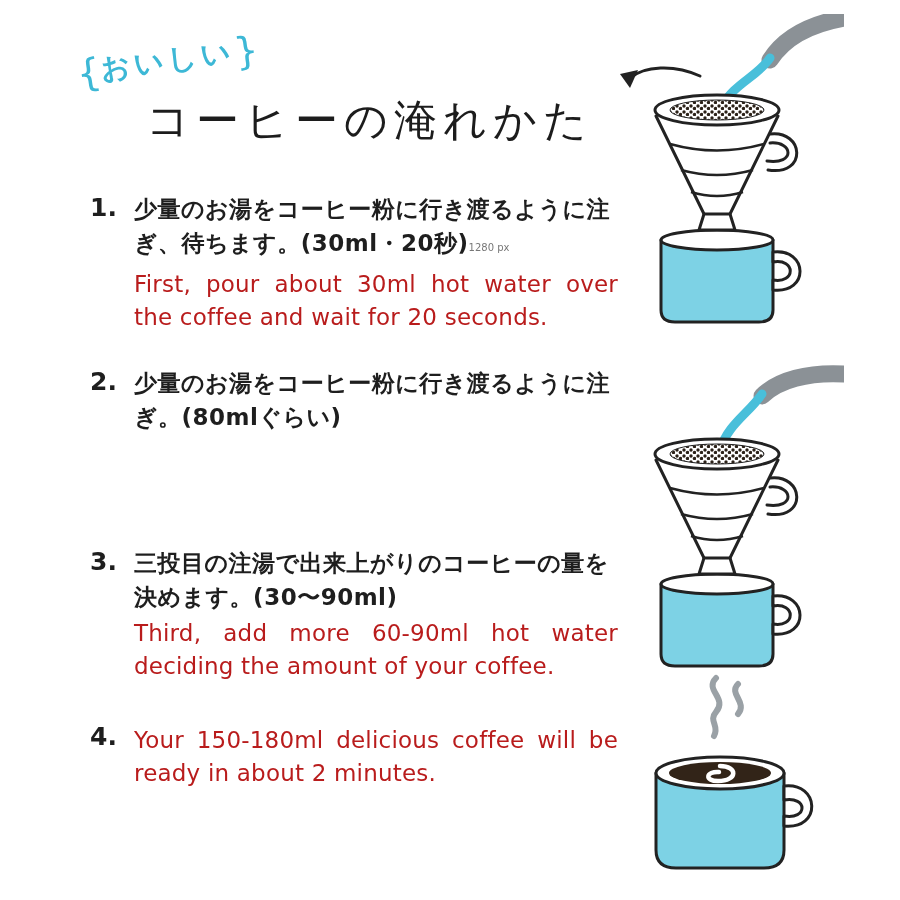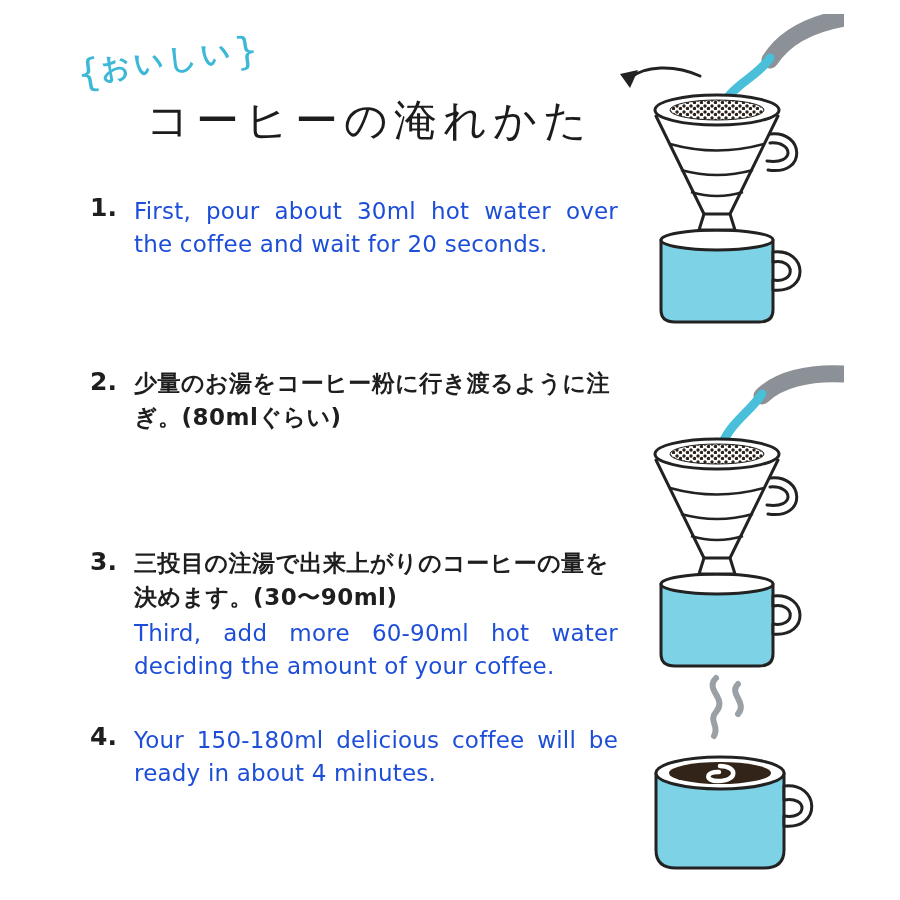--- a/index.html
+++ b/index.html
@@ -30,40 +30,41 @@
   
   .step { position:absolute; left:90px; width:528px; }
   #step1 { top:192px; }
   #step2 { top:366px; }
   #step3 { top:546px; }
   #step4 { top:721px; }
   .step-number { position:absolute; left:0; top:1px; font-size:25px; font-weight:700; color:#1e1e1e; }
   .step-body { margin-left:44px; }
   .jp { font-size:23px; line-height:34px; font-weight:600; letter-spacing:0.5px; color:#1e1e1e; }
   .note { font-size:10px; color:#777; font-weight:400; letter-spacing:0; }
-  .en { font-size:23px; line-height:33px; letter-spacing:0.2px; text-align:justify; color:#1d4ed8; margin-top:3px; }
+  .en { font-size:23px; line-height:33px; letter-spacing:0.2px; text-align:justify; color:#b91c1c; margin-top:3px; }
 
   
   .fig { position:absolute; left:612px; width:232px; }
   #fig1 { top:14px; height:320px; }
   #fig2 { top:358px; height:320px; }
   #fig3 { top:668px; height:215px; }
   .fig svg { display:block; width:100%; height:100%; }
 </style>
 </head>
 <body>
 
 <div class="canvas">
 
   <div class="tagline"><span class="brace">{</span><span>おいしい</span><span class="brace">}</span></div>
   <h1 class="main-title">コーヒーの淹れかた</h1>
 
   <div class="step" id="step1">
     <div class="step-number">1.</div>
     <div class="step-body">
+      <div class="jp"><span>少量のお湯をコーヒー粉に行き渡るように注ぎ、待ちます。(30ml・20秒)</span><span class="note">1280 px</span></div>
       <div class="en">First, pour about 30ml hot water over the coffee and wait for 20 seconds.</div>
     </div>
   </div>
 
   <div class="step" id="step2">
     <div class="step-number">2.</div>
     <div class="step-body">
       <div class="jp">少量のお湯をコーヒー粉に行き渡るように注ぎ。(80mlぐらい)</div>
     </div>
   </div>
@@ -72,21 +73,21 @@
     <div class="step-number">3.</div>
     <div class="step-body">
       <div class="jp">三投目の注湯で出来上がりのコーヒーの量を決めます。(30〜90ml)</div>
       <div class="en">Third, add more 60-90ml hot water deciding the amount of your coffee.</div>
     </div>
   </div>
 
   <div class="step" id="step4">
     <div class="step-number">4.</div>
     <div class="step-body">
-      <div class="en">Your 150-180ml delicious coffee will be ready in about 4 minutes.</div>
+      <div class="en">Your 150-180ml delicious coffee will be ready in about 2 minutes.</div>
     </div>
   </div>
 
   <div class="fig" id="fig1">
     <svg viewBox="0 0 232 320" xmlns="http://www.w3.org/2000/svg">
       <defs>
         <pattern id="dotsA" width="7" height="6" patternUnits="userSpaceOnUse">
           <circle cx="2" cy="2" r="1.7" fill="#2b2118"></circle>
           <circle cx="5.5" cy="4.5" r="1.7" fill="#2b2118"></circle>
         </pattern>

